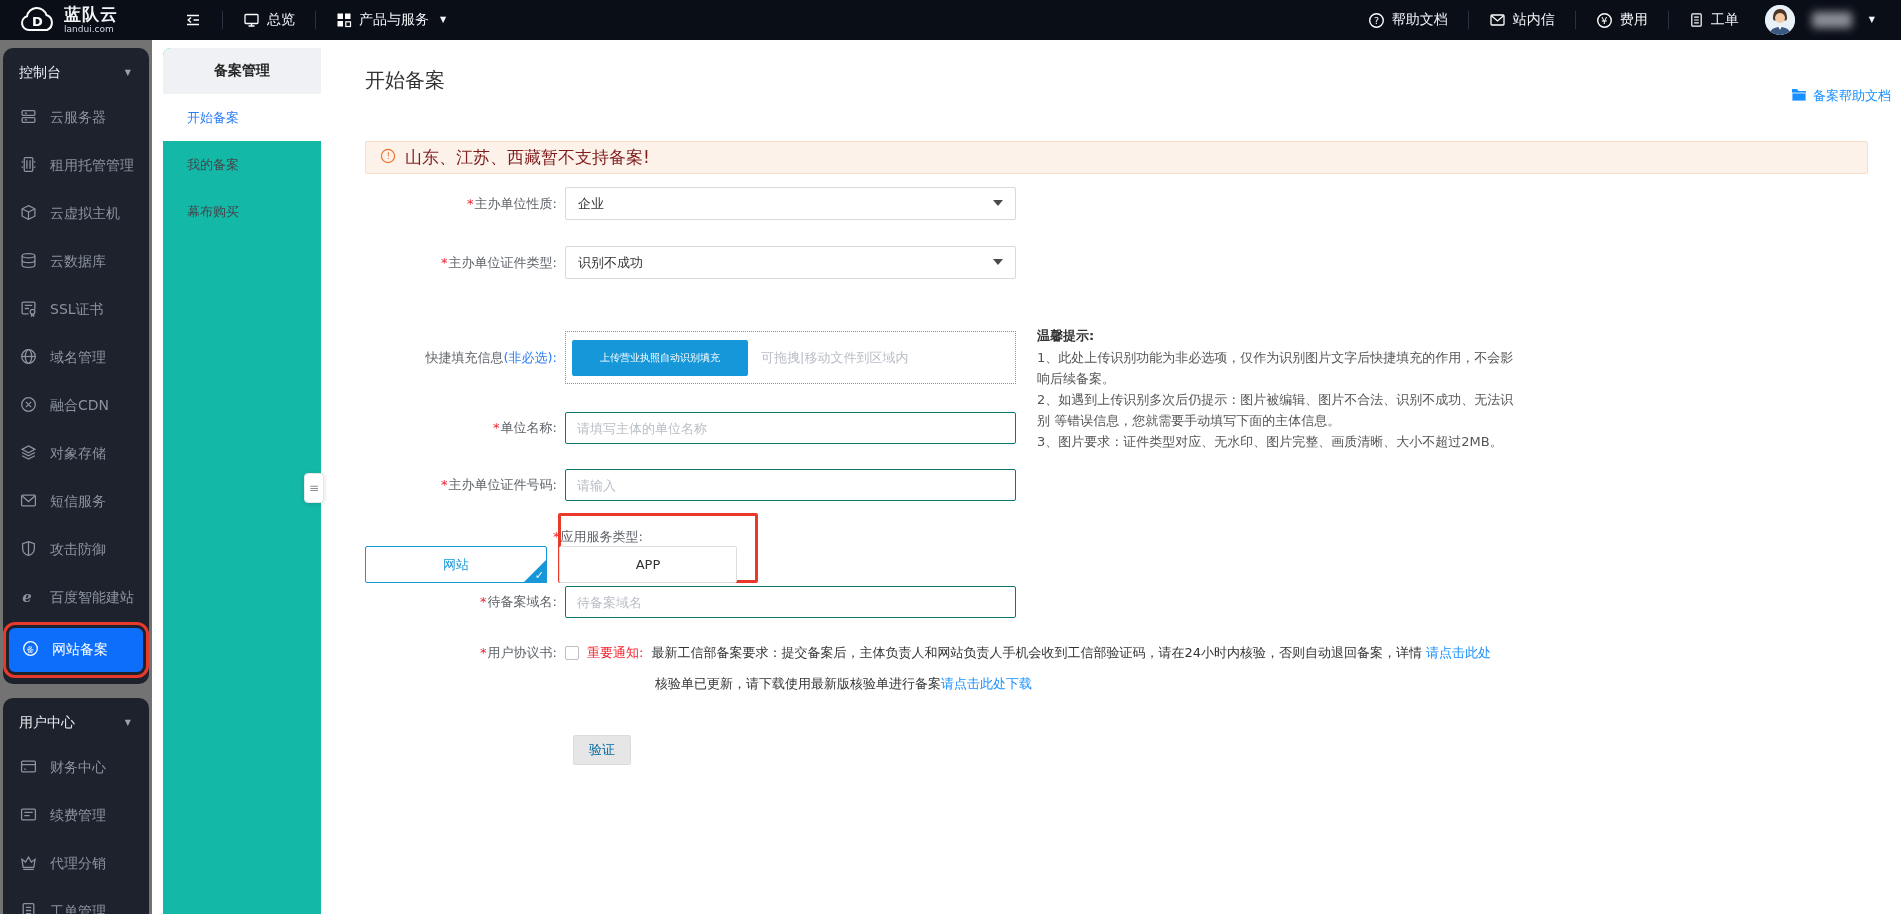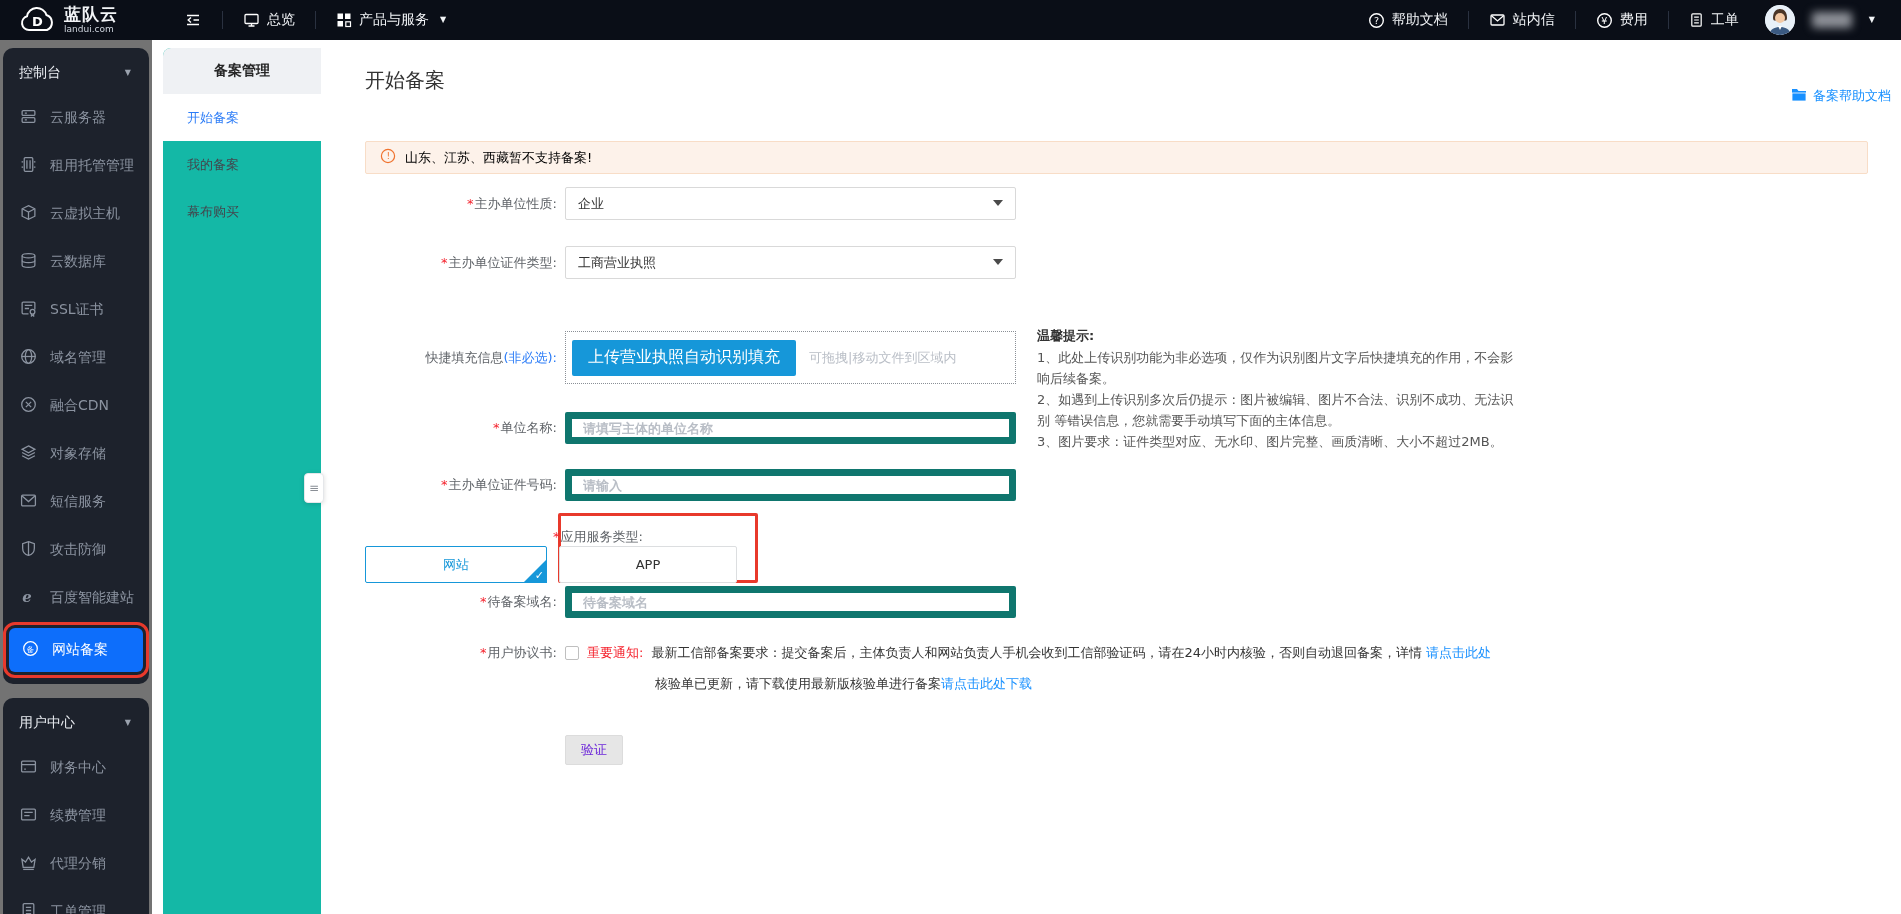--- a/index.html
+++ b/index.html
@@ -48,47 +48,47 @@
                      font-size:12px; cursor:pointer; z-index:5; }
 
   
   .main { position:absolute; left:321px; top:40px; right:0; bottom:0; background:#fff; }
   .page-title { position:absolute; left:44px; top:27px; font-size:20px; color:#333; }
   .help-link { position:absolute; right:10px; top:47px; display:flex; align-items:center; gap:6px;
                color:#1890ff; font-size:13px; cursor:pointer; }
   .banner { position:absolute; left:44px; top:101px; width:1503px; height:33px; background:#fdf2ea;
             border:1px solid #f8ddc7; border-radius:2px; display:flex; align-items:center;
             padding-left:14px; gap:9px; }
-  .banner-text { color:#000000; font-size:13px; }
+  .banner-text { color:#7f1d1d; font-size:17px; }
 
   .row { position:absolute; left:44px; display:flex; align-items:center; }
   .lbl { width:192px; flex:none; text-align:right; margin-right:8px; font-size:13px; color:#5f6368; }
   .star { color:#f5222d; margin-right:1px; }
   .blue-note { color:#2b7cf7; }
 
   .select { position:relative; width:451px; height:33px; border:1px solid #d9d9d9; border-radius:2px;
             display:flex; align-items:center; padding:0 30px 0 12px; font-size:13px; color:#333;
             background:#fff; cursor:pointer; }
   .select-caret { position:absolute; right:12px; top:12px; width:0; height:0;
                   border-left:5px solid transparent; border-right:5px solid transparent;
                   border-top:6px solid #4a4a4a; }
 
   .dropzone { width:451px; height:53px; border:1px dotted #8a8f96; display:flex; align-items:center;
               padding-left:6px; gap:13px; background:#fff; }
-  .upload-btn { height:36px; background:#1697d9; color:#fff; font-size:16px; border:none;
-                padding:0 16px; border-radius:2px; cursor:pointer; }
+  .upload-btn { height:36px; background:#1697d9; color:#fff; font-size:10px; border:none;
+                padding:0 28px; border-radius:2px; cursor:pointer; }
   .drag-hint { color:#b9bec6; font-size:13px; }
 
   .tips { position:absolute; left:716px; top:285px; width:480px; font-size:13px; color:#555;
           line-height:21px; }
   .tips-title { font-weight:bold; color:#333; margin-bottom:1px; }
 
-  .text-input { width:451px; height:32px; border:7px solid #0f766e; border-radius:2px;
+  .text-input { width:451px; height:32px; border:1px solid #0f766e; border-radius:2px;
                 padding:0 11px; font-size:13px; color:#333; outline:none;
-                font-family:"DejaVu Sans","Liberation Sans",sans-serif;font-weight:bold; }
+                font-family:"DejaVu Sans","Liberation Sans",sans-serif; }
   .text-input::placeholder { color:#b9bec6; }
 
   .svc-cards { display:flex; gap:12px; }
   .svc-card { position:relative; width:182px; height:37px; border:1px solid #dcdee0; border-radius:2px;
               display:flex; align-items:center; justify-content:center; font-size:13px; color:#333;
               cursor:pointer; background:#fff; }
   .svc-card.selected { border-color:#1697d9; color:#1697d9; }
   .corner-tri { position:absolute; right:-1px; bottom:-1px; width:0; height:0;
                 border-left:24px solid transparent; border-bottom:24px solid #1697d9; }
   .corner-check { position:absolute; right:2px; bottom:0px; color:#fff; font-size:11px; }
@@ -96,22 +96,22 @@
                     border:3px solid #e8392b; border-radius:2px; pointer-events:none; }
 
   .agreement { position:absolute; left:44px; top:604px; width:1420px; font-size:13px; color:#333; }
   .agree-line1 { display:flex; align-items:center; }
   .checkbox { width:14px; height:14px; border:1px solid #bfbfbf; border-radius:2px; background:#fff;
               flex:none; margin-right:8px; cursor:pointer; }
   .notice-red { color:#f5222d; margin-right:8px; white-space:nowrap; }
   .link { color:#1890ff; cursor:pointer; }
   .agree-line2 { margin-left:290px; margin-top:13px; }
 
-  .verify-btn { position:absolute; left:244px; top:695px; width:58px; height:30px; background:#e6e6e6;
-                border:1px solid #dcdcdc; border-radius:2px; color:#6d28d9; font-size:13px;
+  .verify-btn { position:absolute; left:252px; top:695px; width:58px; height:30px; background:#e6e6e6;
+                border:1px solid #dcdcdc; border-radius:2px; color:#0369a1; font-size:13px;
                 font-family:"DejaVu Sans","Liberation Sans",sans-serif; }
 </style>
 </head>
 <body>
 
 <div class="page">
 
   <div class="topbar">
     <div class="brand">
       <span class="tb-icon">
@@ -387,21 +387,21 @@
       <span class="lbl"><i class="star">*</i><span>主办单位性质:</span></span>
       <div class="select">
         <span>企业</span>
         <span class="select-caret"></span>
       </div>
     </div>
 
     <div class="row" style="top:206px;">
       <span class="lbl"><i class="star">*</i><span>主办单位证件类型:</span></span>
       <div class="select">
-        <span>工商营业执照</span>
+        <span>识别不成功</span>
         <span class="select-caret"></span>
       </div>
     </div>
 
     <div class="row" style="top:291px;">
       <span class="lbl"><span>快捷填充信息</span><span class="blue-note">(非必选):</span></span>
       <div class="dropzone">
         <button class="upload-btn">上传营业执照自动识别填充</button>
         <span class="drag-hint">可拖拽|移动文件到区域内</span>
       </div>

